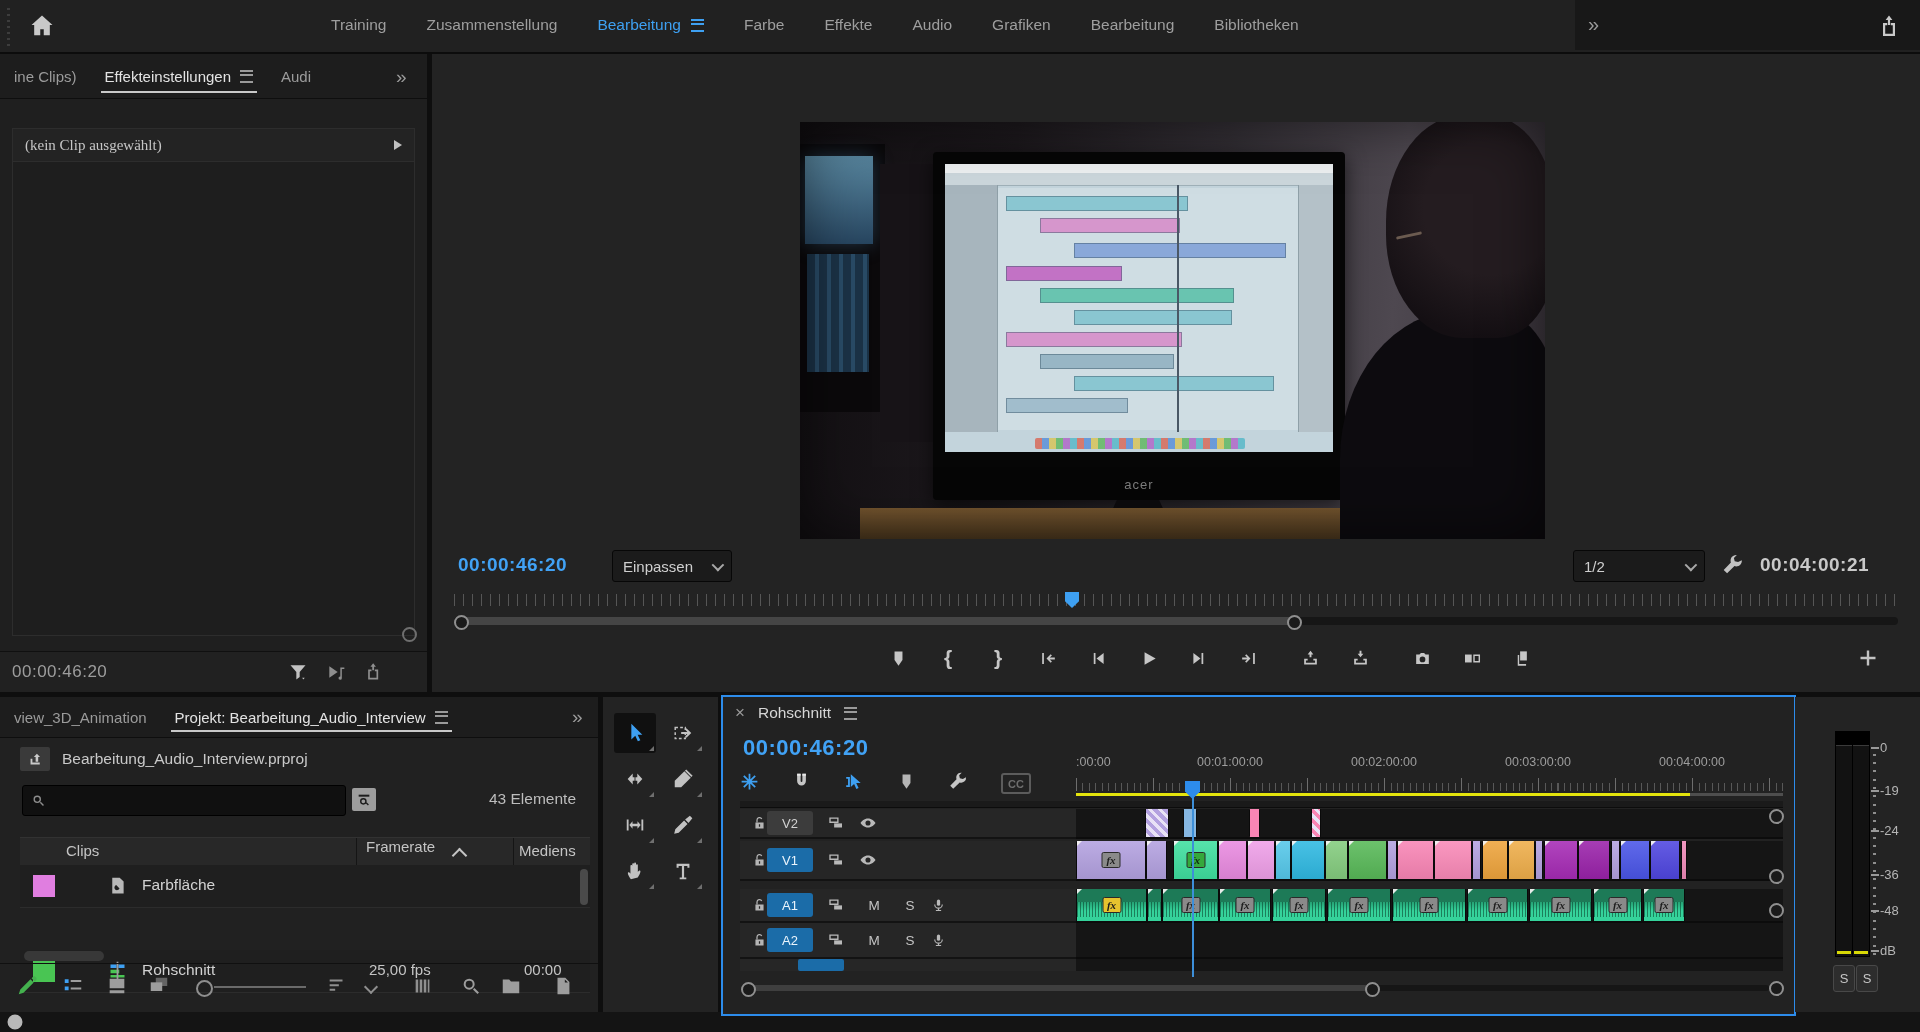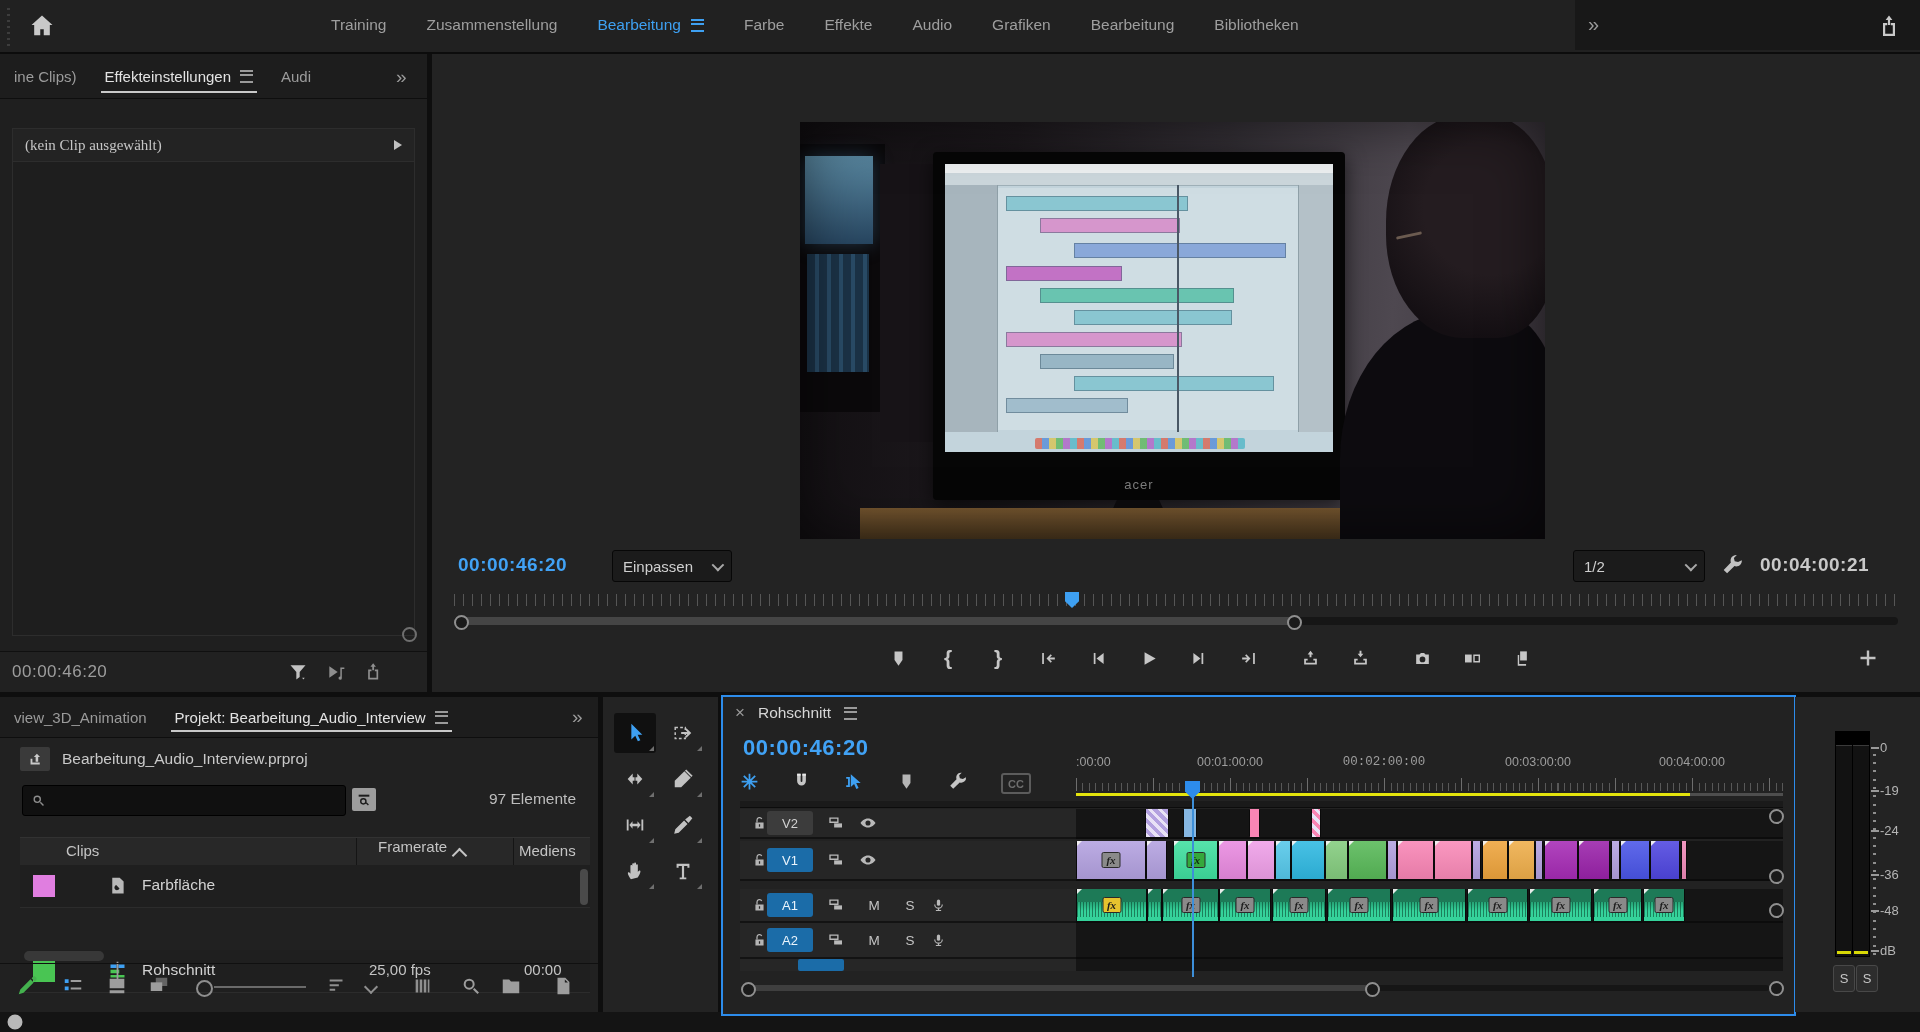--- a/index.html
+++ b/index.html
@@ -340,25 +340,25 @@
         </span>
       <span style="margin-left:6px;font-size:14px;color:#d0d0d0;"></span>
     </div>
     <span class="ic" style="position:absolute;left:352px;top:91px;width:24px;height:23px;background:#9d9d9d;border-radius:2px;color:#1d1d1d;">
       <svg viewBox="0 0 24 24" style="width:16px;height:16px;">
           <path d="M4 4h16v3H4z"></path>
           <path d="M11 9a5 5 0 1 1 0 10 5 5 0 0 1 0-10zm0 2.2a2.8 2.8 0 1 0 0 5.6 2.8 2.8 0 0 0 0-5.6z"></path>
           <path d="M14.5 16.8l1.4-1.4 3.4 3.4-1.4 1.4z"></path>
         </svg>
       </span>
-    <span class="abs" style="right:22px;top:93px;font-size:15.5px;color:#bdbdbd;">97 Elemente</span>
+    <span class="abs" style="right:22px;top:93px;font-size:15.5px;color:#bdbdbd;">43 Elemente</span>
 
     <div class="abs" style="left:20px;top:140px;right:8px;height:28px;background:#282828;border-top:1px solid #323232;border-bottom:1px solid #131313;font-size:15px;color:#c4c4c4;">
       <span class="abs" style="left:46px;top:4px;">Clips</span>
-      <span class="abs" style="left:346px;top:0;margin-left:12px;">Framerate</span>
+      <span class="abs" style="left:346px;top:0;">Framerate</span>
       <span class="abs" style="left:434px;top:12px;width:9px;height:9px;border-left:2px solid #c4c4c4;border-top:2px solid #c4c4c4;transform:rotate(45deg);"></span>
       <span class="abs" style="left:499px;top:4px;">Mediens</span>
       <span class="abs" style="left:336px;top:0;bottom:0;width:1px;background:#151515;"></span>
       <span class="abs" style="left:493px;top:0;bottom:0;width:1px;background:#151515;"></span>
     </div>
     <div id="proj-rows" class="abs" style="left:20px;top:168px;right:8px;">
         <div style="left: 0px; right: 0px; top: 0px; height: 42px; border-bottom: 1px solid rgb(44, 44, 44); background: rgb(31, 31, 31); position: relative;">
           <div style="position: absolute; left: 13px; top: 10px; width: 22px; height: 22px; background: rgb(224, 126, 224);"></div>
           <div style="position: absolute; left: 87px; top: 10px; width: 21px; height: 21px; color: rgb(184, 184, 184);"><span class="ic" style="width:100%;height:100%;">
               <svg viewBox="0 0 24 24" xmlns="http://www.w3.org/2000/svg">
@@ -551,21 +551,21 @@
           </span></div>
         <div style="position: absolute; left: 262px; top: 4px; width: 26px; height: 17px; border: 2px solid rgb(92, 92, 92); border-radius: 3px; color: rgb(110, 110, 110); font-size: 11px; font-weight: bold; display: flex; align-items: center; justify-content: center;">
           <span>CC</span>
         </div>
       </div>
 
     <div class="abs" id="tl-ruler" style="left:353px;top:54px;width:707px;height:50px;overflow:hidden;">
       <div id="ruler-labels" class="abs" style="left:0;top:4px;right:0;height:16px;font-size:12.5px;color:#9d9d9d;">
           <span style="position: absolute; top: 0px; left: 0px;">:00:00</span>
           <span style="position: absolute; top: 0px; left: 154px; transform: translateX(-50%);">00:01:00:00</span>
-          <span style="position: absolute; top: 0px; left: 308px; transform: translateX(-50%); font-family: Liberation Mono, monospace;">00:02:00:00</span>
+          <span style="position: absolute; top: 0px; left: 308px; transform: translateX(-50%);">00:02:00:00</span>
           <span style="position: absolute; top: 0px; left: 462px; transform: translateX(-50%);">00:03:00:00</span>
           <span style="position: absolute; top: 0px; left: 616px; transform: translateX(-50%);">00:04:00:00</span>
         </div>
       <div class="abs" style="left:0;bottom:10px;width:707px;height:8px;background:repeating-linear-gradient(90deg,#585858 0 1px,transparent 1px 6.42px);"></div>
       <div class="abs" style="left:0;bottom:10px;width:707px;height:13px;background:repeating-linear-gradient(90deg,#6e6e6e 0 1px,transparent 1px 77px);"></div>
       <div class="abs" style="left:0;bottom:5px;width:614px;height:3px;background:#e4e40c;"></div>
       <div class="abs" style="left:614px;bottom:5px;width:93px;height:3px;background:#4e4e4e;"></div>
     </div>
 
     <div id="tl-tracks">

